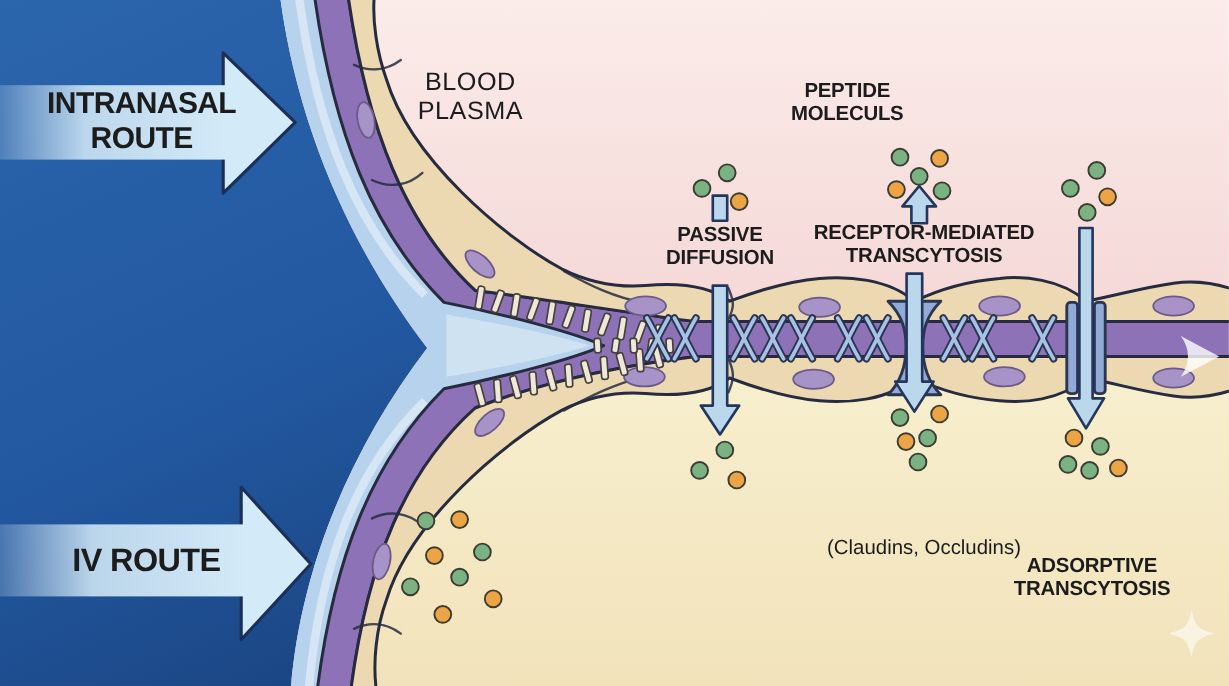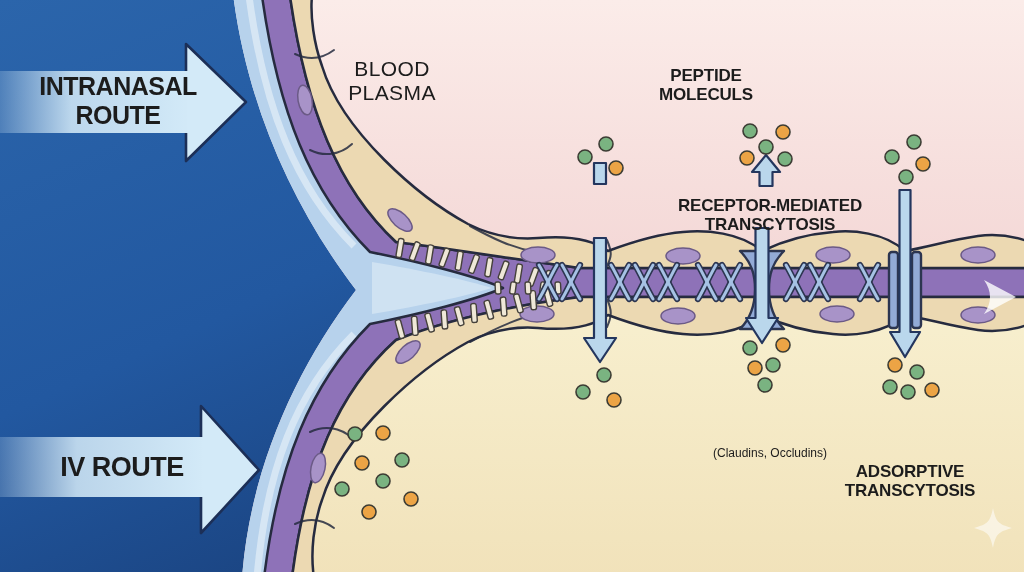--- a/index.html
+++ b/index.html
@@ -1,21 +1,21 @@
 <!DOCTYPE html>
 <html style="--bg-left-1: #2b65ab; --bg-left-2: #1b4583; --plasma-1: #fbece9; --plasma-2: #f3d5d4; --brain-1: #f8f0d0; --brain-2: #f1e2ba; --vessel-band: #b7d2ec; --vessel-band-light: #d9e8f5; --membrane-purple: #8e72b8; --membrane-outline: #262b3f; --cell-tan: #ecd9b2; --nucleus: #a893c8; --nucleus-outline: #6b5a86; --junction-protein: #a6c2e4; --junction-protein-outline: #2c3550; --channel: #92aad6; --arrow-fill: #bad7ec; --arrow-outline: #24365e; --big-arrow-fill: #d3eaf8; --big-arrow-outline: #1c2f57; --molecule-green: #7ab381; --molecule-orange: #eca445; --molecule-outline: #3c3c34; --tooth: #efe8d8; --label-color: #1c1c1c;"><head>
 <meta charset="utf-8">
 <style>
   html,body{margin:0;padding:0;background:#fff}
   #stage{position:relative;width:1024px;height:572px;overflow:hidden;font-family:"Liberation Sans",sans-serif}
   #stage svg{position:absolute;left:0;top:0;display:block}
   .lbl{position:absolute;transform:translateX(-50%);text-align:center;white-space:pre-line;
        color:var(--label-color,#1c1c1c);line-height:1.14;letter-spacing:-0.2px}
   .lbl.bold{font-weight:700;font-size:17px}
-  .lbl.sub{font-weight:400;font-size:12px;letter-spacing:0}
+  .lbl.sub{font-weight:400;font-size:17px;letter-spacing:0}
   .lbl.region{font-weight:400;font-size:21px;letter-spacing:0.4px}
   .lbl.route{font-weight:700;font-size:25px;letter-spacing:-0.5px}
   .lbl.route.iv{font-size:27px}
   
   .f-plasma{fill:url(#gradPlasma)}
   .f-brain{fill:url(#gradBrain)}
   .f-blue{fill:url(#gradBlue)}
   .f-band{fill:var(--vessel-band,#b7d2ec)}
   .band-stripe{stroke:var(--vessel-band-light,#d9e8f5);stroke-width:7;fill:none;opacity:.9}
   .band-wedge{fill:var(--vessel-band-light,#d9e8f5);opacity:.7}
@@ -254,18 +254,20 @@
     <path class="sparkle" opacity="0.55" d="M 993,508 C 996,522 998,524 1012,528 C 998,532 996,534 993,548 C 990,534 988,532 974,528 C 988,524 990,522 993,508 Z"></path>
   </svg>
 
   <div class="lbl route iv" style="left:122px;top:452px">IV ROUTE</div>
   <div class="lbl route" style="left:118px;top:72px">INTRANASAL
 ROUTE</div>
   <div class="lbl region" style="left:392px;top:57px">BLOOD
 PLASMA</div>
   <div class="lbl bold" style="left:706px;top:66px">PEPTIDE
 MOLECULS</div>
-  <div class="lbl bold" style="left:770px;top:196px">RECEPTOR-MEDIATED
+  <div class="lbl bold" style="left:600px;top:186px">PASSIVE
+DIFFUSION</div>
+  <div class="lbl bold" style="left:770px;top:184px">RECEPTOR-MEDIATED
 TRANSCYTOSIS</div>
   <div class="lbl sub" style="left:770px;top:447px">(Claudins, Occludins)</div>
   <div class="lbl bold" style="left:910px;top:462px">ADSORPTIVE
 TRANSCYTOSIS</div>
 </div>
 
 </body></html>

